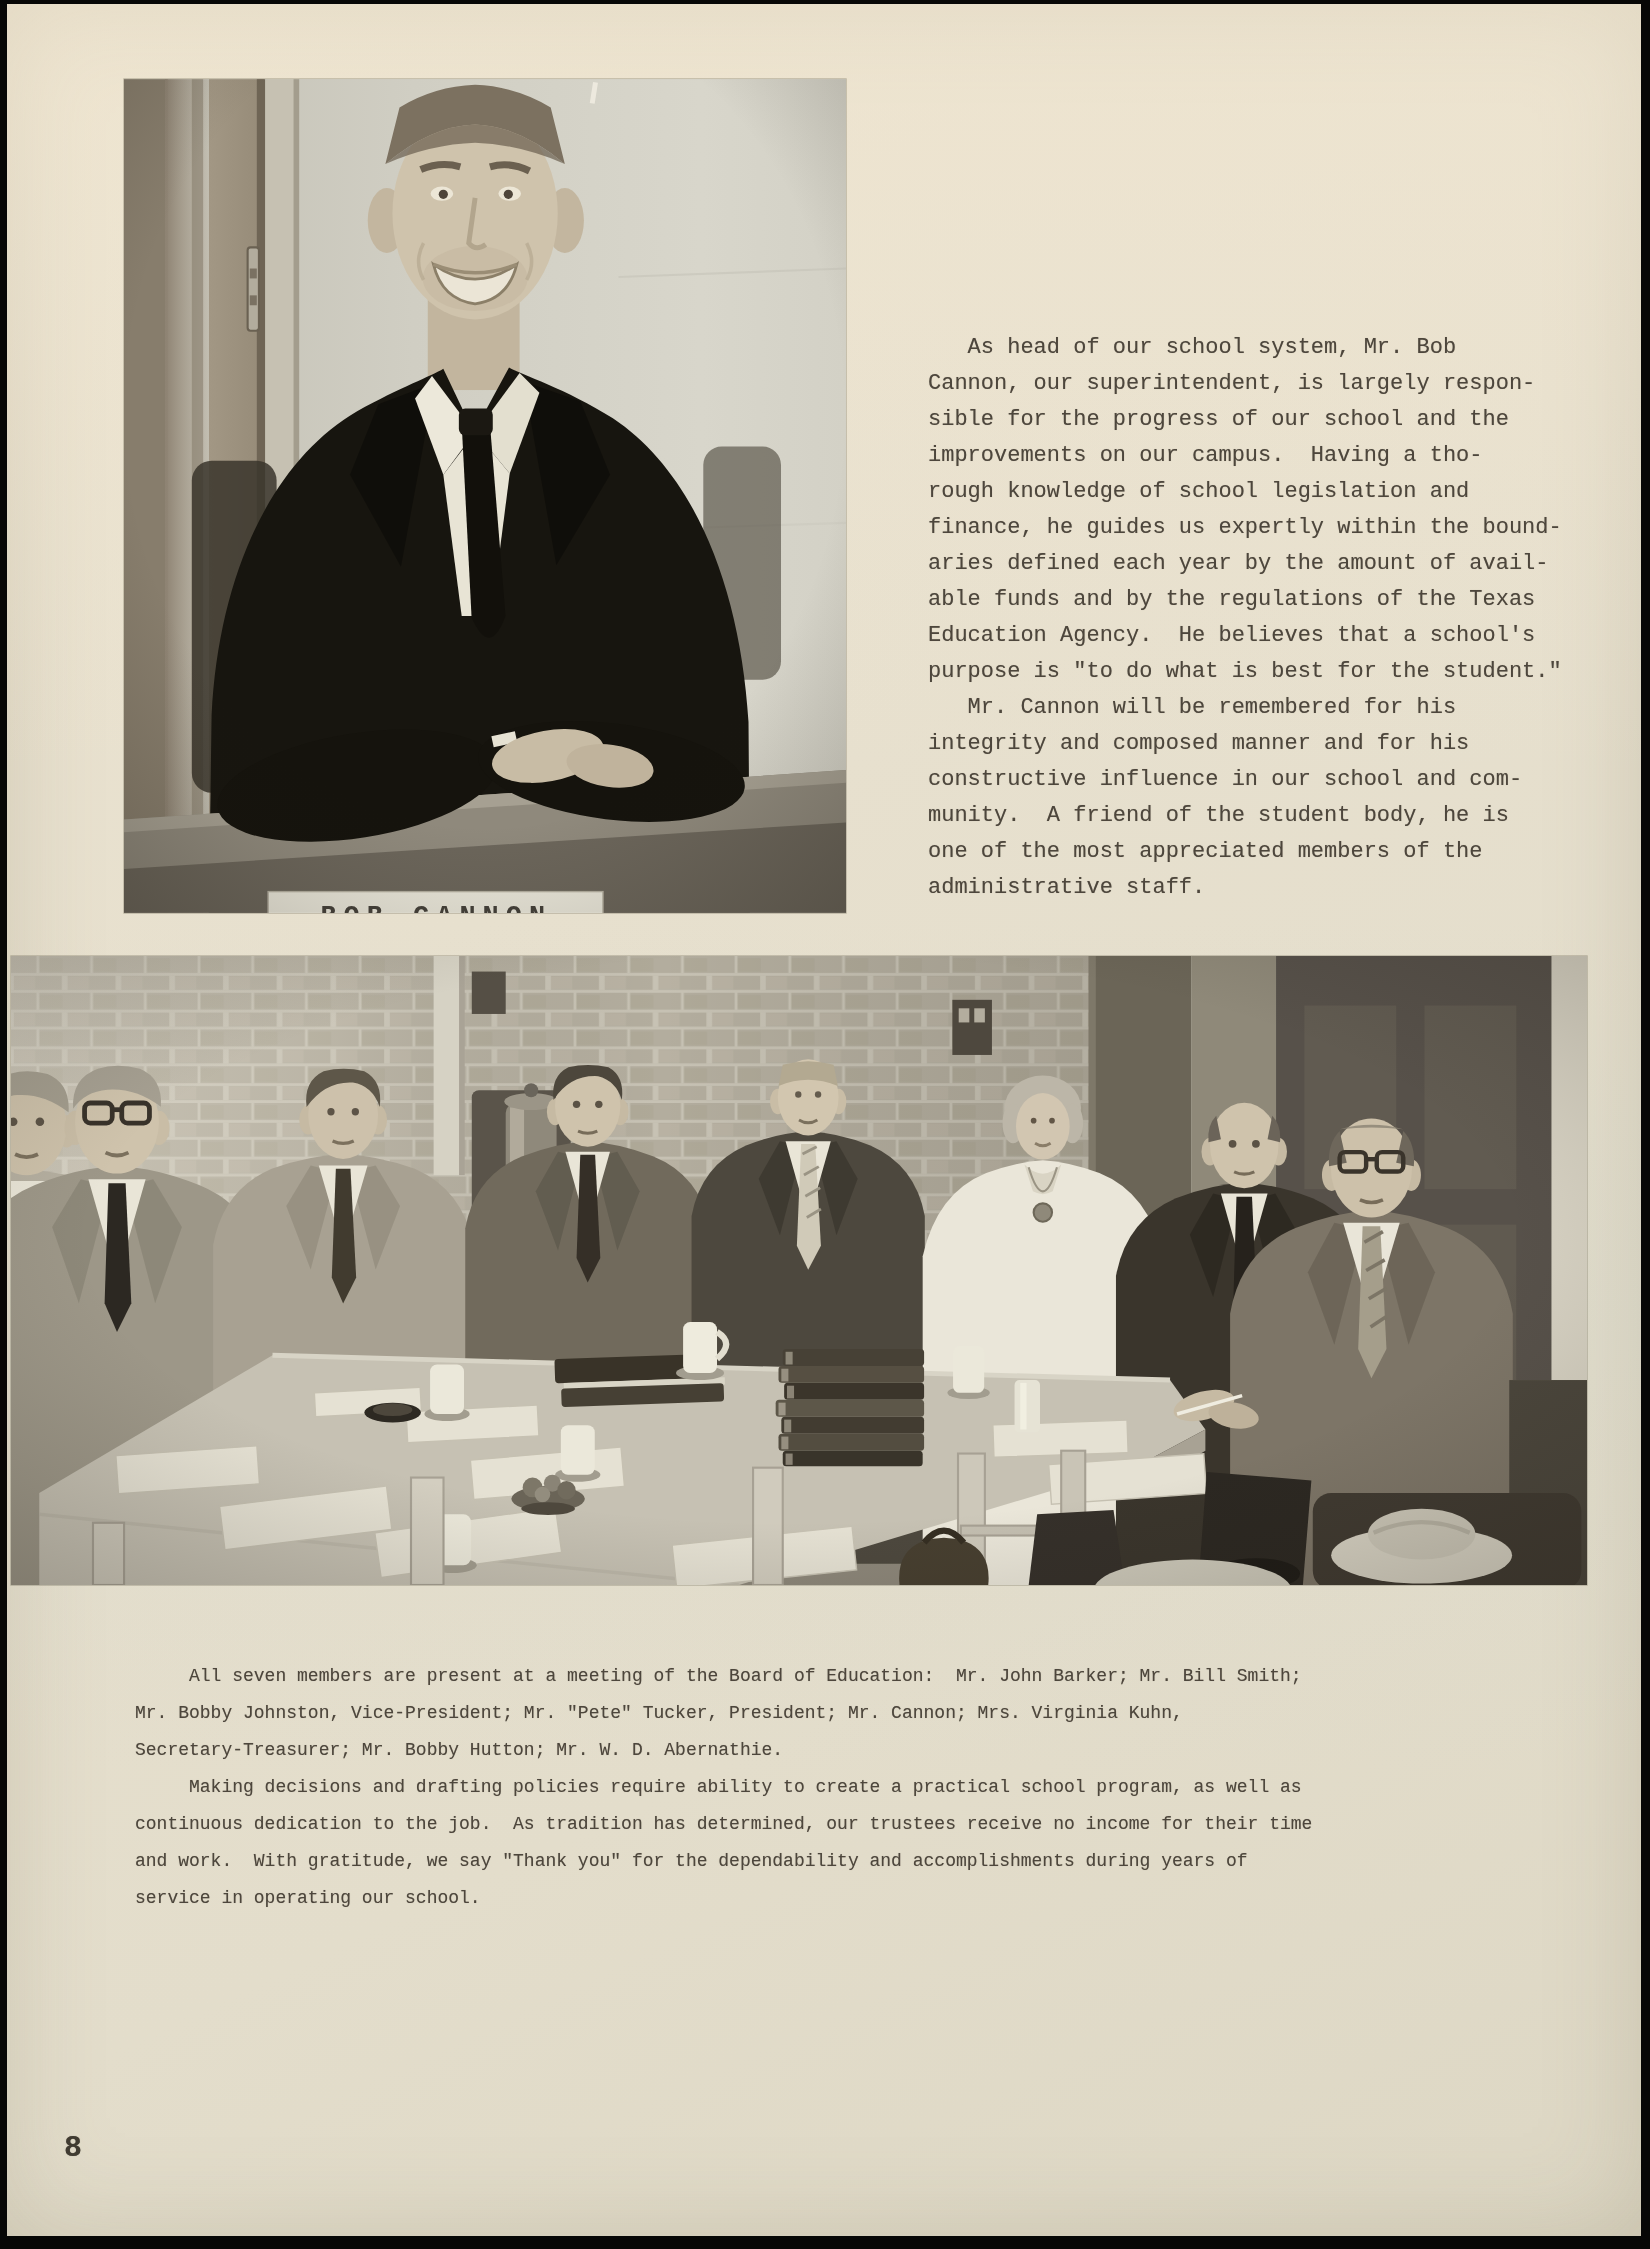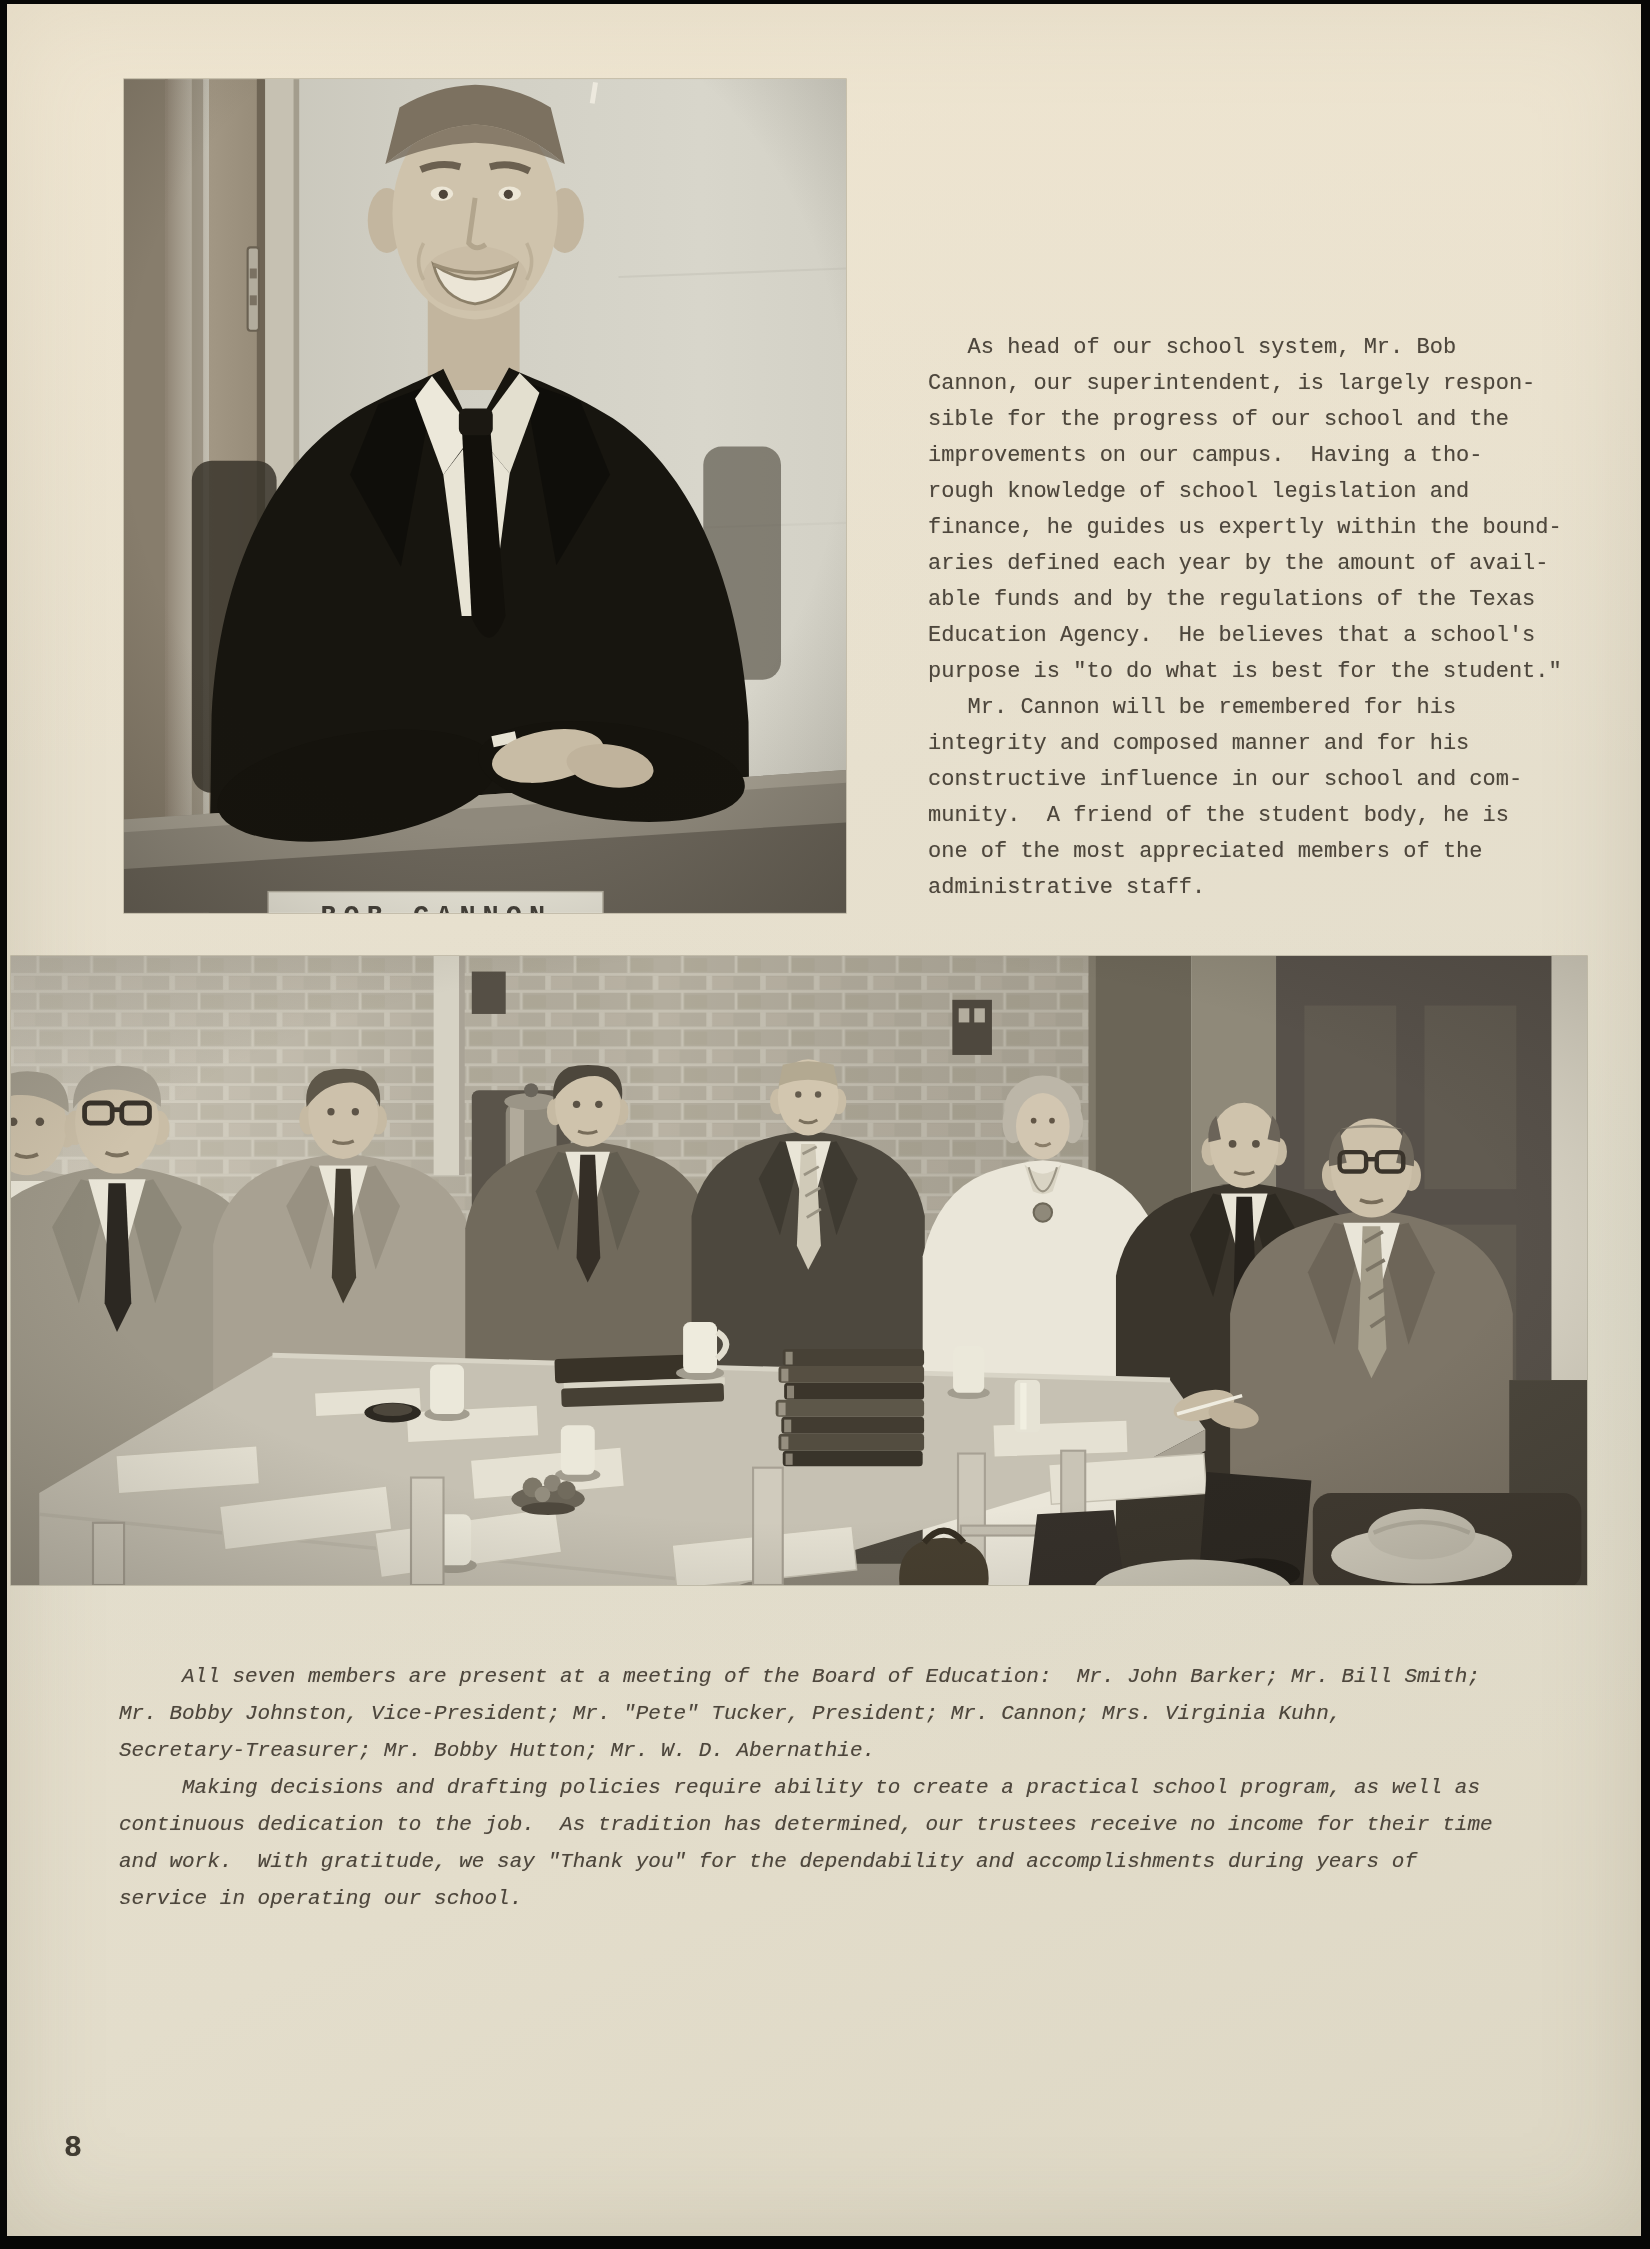--- a/index.html
+++ b/index.html
@@ -19,21 +19,21 @@
     box-shadow: 0 0 0 0.7px rgba(90,82,64,.35); }
   .photo svg { display:block; }
   .portrait { left:117px; top:75px; width:722px; height:834px; }
   .board { left:3.5px; top:952px; width:1576px; height:629px; }
   .typetext {
     position:absolute; color:#4d463c; white-space:pre;
     font-family:"Liberation Mono", monospace;
     text-shadow: 0 0 0.7px rgba(77,70,60,.38);
   }
   .about { left:921px; top:326px; width:664px; font-size:22px; line-height:36px; }
-  .caption { left:112px; top:1654px; width:1463px; font-size:21px; line-height:37px;font-style:italic; }
+  .caption { left:128px; top:1654px; width:1463px; font-size:18px; line-height:37px; }
   .pagenum { position:absolute; left:57px; top:2127px; font-size:30px; font-weight:bold;
     color:#403b31; font-family:"Liberation Mono", monospace; text-shadow:0 0 0.7px rgba(64,59,49,.5); }
 </style>
 </head>
 <body>
 
 <div class="scan">
   <div class="paper">
     <div class="tint top"></div>
     <div class="tint mid"></div>

